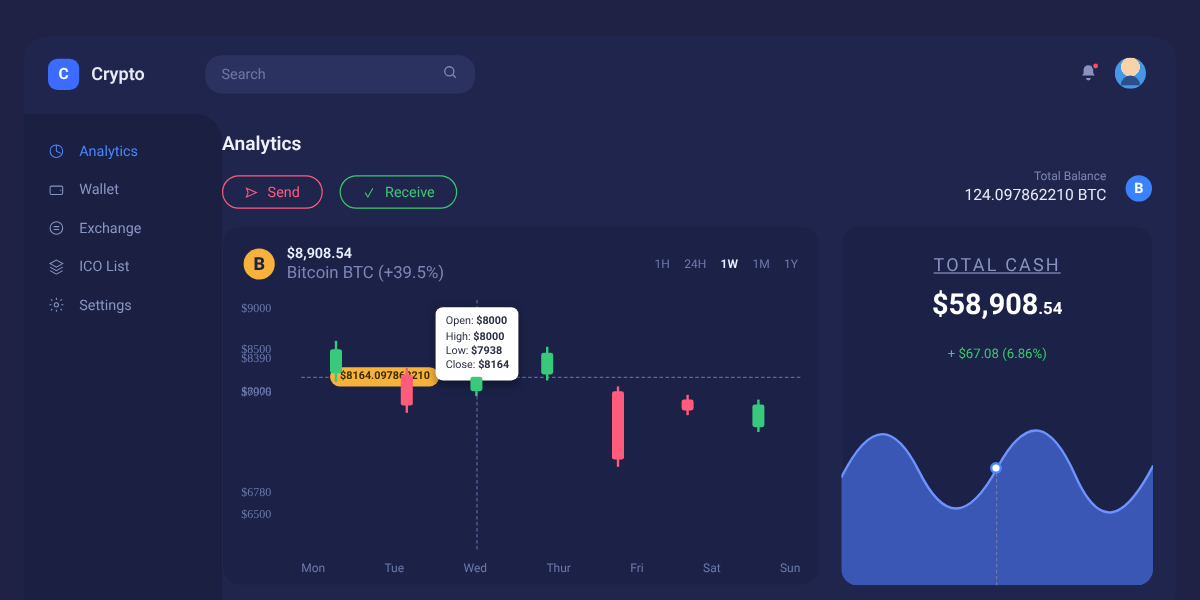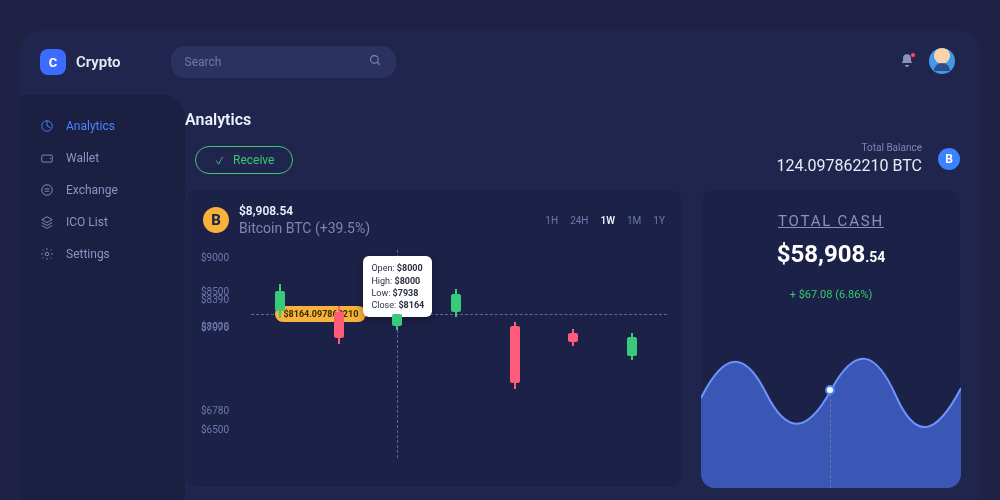--- a/index.html
+++ b/index.html
@@ -28,35 +28,35 @@
   
   .main { position: absolute; left: 165px; top: 80px; right: 20px; bottom: 0; }
   .page-title { color:#eef1fa; font-size:16px; font-weight:600; }
   .actions-row { position:absolute; top:36px; height:30px; left:0; right:0; }
   .btn { height:28px; border-radius:14px; padding:0 18px; font-size:12px; display:inline-flex; align-items:center; gap:8px; cursor:pointer;}
   .btn-send { border:1px solid #ff5c7c; color:#ff5c7c; }
   .btn-recv { border:1px solid #3ac96f; color:#3ac96f; margin-left:10px;}
   .btn svg{width:11px;height:11px;stroke:currentColor;fill:none;stroke-width:2;}
   .balance-blk { position:absolute; right:0; top:-4px; text-align:right; color:#cdd5ef; font-size:10px; }
   .balance-blk .lbl{color:#7c86b4;font-size:10px;}
-  .balance-blk .val{color:#e7ebf5;font-size:16px; margin-top:3px;}
+  .balance-blk .val{color:#e7ebf5;font-size:13px; margin-top:3px;}
   .btc-badge{display:inline-flex;align-items:center;justify-content:center;width:22px;height:22px;border-radius:50%;background:#3b82ff;color:#fff;font-weight:700;font-size:12px;vertical-align:middle;margin-left:8px;}
   
   .main-inner { position:absolute; background:#1c2147; top:78px; }
   .chart-card { left:0px; width:498px; height:300px; border-radius:14px; padding:16px 18px 0 18px; box-shadow:0 0 0 1px rgba(255,255,255,.03) inset;}
   .chart-head { display:flex; align-items:center; gap:10px;}
   .bitcoin-badge{width:26px;height:26px;border-radius:50%;background:#f7b23b;display:flex;align-items:center;justify-content:center;color:#1c2147;font-weight:800;font-size:15px;}
   .price{color:#eaf0ff;font-size:12px;font-weight:600;}
   .subt{color:#7d86b3;font-size:14px;margin-top:2px;}
   .ranges{margin-left:auto;display:flex;gap:12px;color:#6d7aad;font-size:10px;}
   .ranges .sel{color:#eaf0ff;font-weight:600;}
   
   .plot { position:absolute; left:16px; right:10px; top:62px; bottom:30px; }
   .yaxis { position:absolute; left:0; top:0; bottom:0; width:44px; color:#6d7aad; font-size:10px;}
-  .ytick { position:absolute; left:0;}
+  .ytick { position:absolute; left:0;font-family:Liberation Serif, serif;}
   .grid-area { position:absolute; left:50px; right:6px; top:0; bottom:0; }
   .xlbl { position:absolute; left:50px; right:6px; bottom:-22px; display:flex; justify-content:space-between; color:#6d7aad; font-size:10px;}
   .dash-line{position:absolute; left:50px; right:6px; border-top:1px dashed #5e679c; }
   .vdash{position:absolute; top:0; bottom:0; border-left:1px dashed #5e679c;}
   .candle{position:absolute; width:10px;}
   .wick{position:absolute;left:50%;width:2px;transform:translateX(-50%);}
   .body{position:absolute;left:0;right:0;border-radius:2px;}
   .green .wick,.green .body{background:#38c97a;}
   .red .wick,.red .body{background:#ff5c7c;}
   .price-pill{position:absolute; transform:translateY(-50%); background:#f7b23b;color:#3a2b00;font-size:9px;font-weight:700;padding:3px 8px;border-radius:10px;}
@@ -147,20 +147,26 @@
             <path d="M12 2v3M12 19v3M4.2 4.2l2 2M17.8 17.8l2 2M2 12h3M19 12h3M4.2 19.8l2-2M17.8 6.2l2-2"></path>
           </svg>
         </span>
       <span>Settings</span>
     </div>
   </div>
 
   <div class="main">
     <div class="page-title">Analytics</div>
     <div class="actions-row">
+      <span class="btn btn-send">
+        <svg viewBox="0 0 24 24">
+            <path d="M3 20l18-8L3 4l3 8-3 8z"></path>
+          </svg>
+        <span>Send</span>
+      </span>
       <span class="btn btn-recv">
         <svg viewBox="0 0 24 24">
             <path d="M5 12l5 8 9-16"></path>
           </svg>
         <span>Receive</span>
       </span>
       <div class="balance-blk">
         <div style="display:flex;align-items:center;justify-content:flex-end;gap:8px;">
           <div>
             <div class="lbl">Total Balance</div>
@@ -223,20 +229,29 @@
             </div>
             <div class="candle red" style="left: 317.143px; top: 0px; height: 186px;">
               <div class="wick" style="top:78.53333333333335px;height:17.91111111111111px"></div>
               <div class="body" style="top:82.66666666666666px;height:9.64444444444446px"></div>
             </div>
             <div class="candle green" style="left: 375.714px; top: 0px; height: 186px;">
               <div class="wick" style="top:83.35555555555557px;height:26.866666666666646px"></div>
               <div class="body" style="top:86.8px;height:19.288888888888906px"></div>
             </div>
           </div>
+        <div class="xlbl" id="xaxis">
+            <span>Mon</span>
+            <span>Tue</span>
+            <span>Wed</span>
+            <span>Thur</span>
+            <span>Fri</span>
+            <span>Sat</span>
+            <span>Sun</span>
+          </div>
       </div>
     </div>
 
     <div class="main-inner cash-card">
       <div class="cash-title">TOTAL CASH</div>
       <div class="cash-val">
         <span>$58,908</span><span class="cents">.54</span>
       </div>
       <div class="cash-delta">+ $67.08 (6.86%)</div>
       <div class="wave-wrap">

